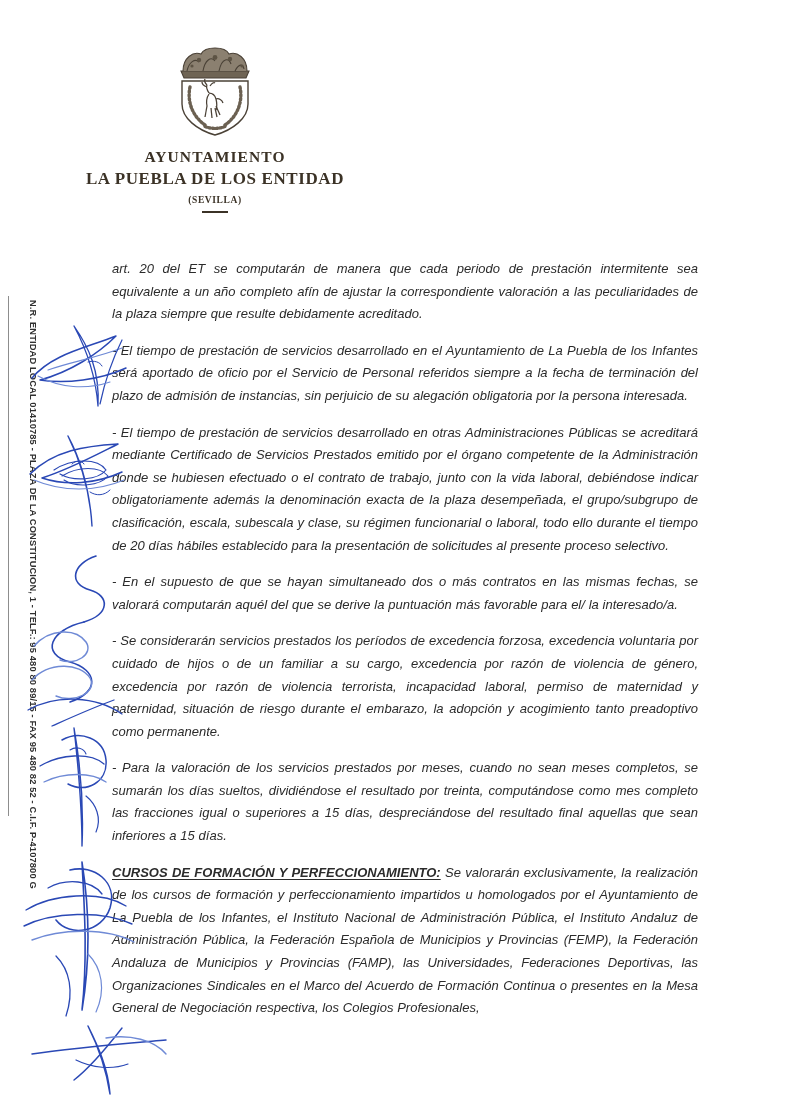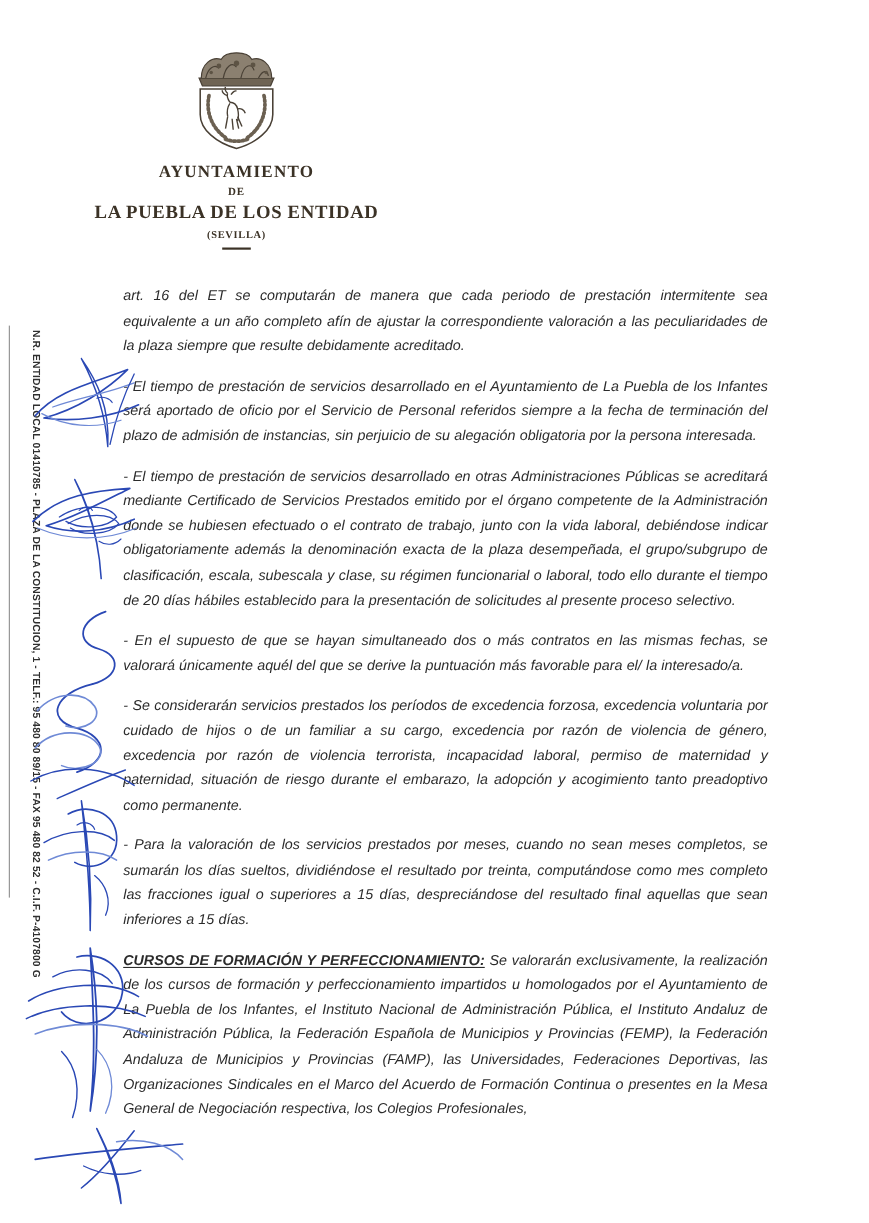--- a/index.html
+++ b/index.html
@@ -183,41 +183,40 @@
           <path d="M48 68 L46 79"></path>
           <path d="M52 70 L53 80"></path>
           <path d="M56 70 L58 79"></path>
           <path d="M57 68 L61 77"></path>
           <path d="M57 61 C60 60, 63 62, 64 65"></path>
         </g>
       </g>
     </svg>
 
     <div class="lh-line1">AYUNTAMIENTO</div>
-    <div class="lh-line2">DE</div>
     <div class="lh-line3">LA PUEBLA DE LOS ENTIDAD</div>
     <div class="lh-line4">(SEVILLA)</div>
     <div class="lh-rule"></div>
   </div>
 
   <div class="sidebar-rule"></div>
   <div class="sidebar-imprint">
     <span class="txt">N.R. ENTIDAD LOCAL 01410785 - PLAZA DE LA CONSTITUCION, 1 - TELF.: 95 480 80 89/15 - FAX 95 480 82 52 - C.I.F. P-4107800 G</span>
   </div>
 
   <div class="body-text">
 
-    <p class="para">art. 16 del ET se computarán de manera que cada periodo de prestación intermitente sea equivalente a un año completo afín de ajustar la correspondiente valoración a las peculiaridades de la plaza siempre que resulte debidamente acreditado.</p>
+    <p class="para">art. 20 del ET se computarán de manera que cada periodo de prestación intermitente sea equivalente a un año completo afín de ajustar la correspondiente valoración a las peculiaridades de la plaza siempre que resulte debidamente acreditado.</p>
 
     <p class="para">- El tiempo de prestación de servicios desarrollado en el Ayuntamiento de La Puebla de los Infantes será aportado de oficio por el Servicio de Personal referidos siempre a la fecha de terminación del plazo de admisión de instancias, sin perjuicio de su alegación obligatoria por la persona interesada.</p>
 
     <p class="para">- El tiempo de prestación de servicios desarrollado en otras Administraciones Públicas se acreditará mediante Certificado de Servicios Prestados emitido por el órgano competente de la Administración donde se hubiesen efectuado o el contrato de trabajo, junto con la vida laboral, debiéndose indicar obligatoriamente además la denominación exacta de la plaza desempeñada, el grupo/subgrupo de clasificación, escala, subescala y clase, su régimen funcionarial o laboral, todo ello durante el tiempo de 20 días hábiles establecido para la presentación de solicitudes al presente proceso selectivo.</p>
 
 
-    <p class="para">- En el supuesto de que se hayan simultaneado dos o más contratos en las mismas fechas, se valorará únicamente aquél del que se derive la puntuación más favorable para el/ la interesado/a.</p>
+    <p class="para">- En el supuesto de que se hayan simultaneado dos o más contratos en las mismas fechas, se valorará computarán aquél del que se derive la puntuación más favorable para el/ la interesado/a.</p>
 
     <p class="para">- Se considerarán servicios prestados los períodos de excedencia forzosa, excedencia voluntaria por cuidado de hijos o de un familiar a su cargo, excedencia por razón de violencia de género, excedencia por razón de violencia terrorista, incapacidad laboral, permiso de maternidad y paternidad, situación de riesgo durante el embarazo, la adopción y acogimiento tanto preadoptivo como permanente.</p>
 
     <p class="para">- Para la valoración de los servicios prestados por meses, cuando no sean meses completos, se sumarán los días sueltos, dividiéndose el resultado por treinta, computándose como mes completo las fracciones igual o superiores a 15 días, despreciándose del resultado final aquellas que sean inferiores a 15 días.</p>
 
     <p class="para"><span class="heading-inline">CURSOS DE FORMACIÓN Y PERFECCIONAMIENTO:</span><span> Se valorarán exclusivamente, la realización de los cursos de formación y perfeccionamiento impartidos u homologados por el Ayuntamiento de La Puebla de los Infantes, el Instituto Nacional de Administración Pública, el Instituto Andaluz de Administración Pública, la Federación Española de Municipios y Provincias (FEMP), la Federación Andaluza de Municipios y Provincias (FAMP), las Universidades, Federaciones Deportivas, las Organizaciones Sindicales en el Marco del Acuerdo de Formación Continua o presentes en la Mesa General de Negociación respectiva, los Colegios Profesionales,</span></p>
   </div>
 
   <div class="sig sig-1">
     <svg width="130" height="100" viewBox="0 0 130 100" aria-hidden="true">

